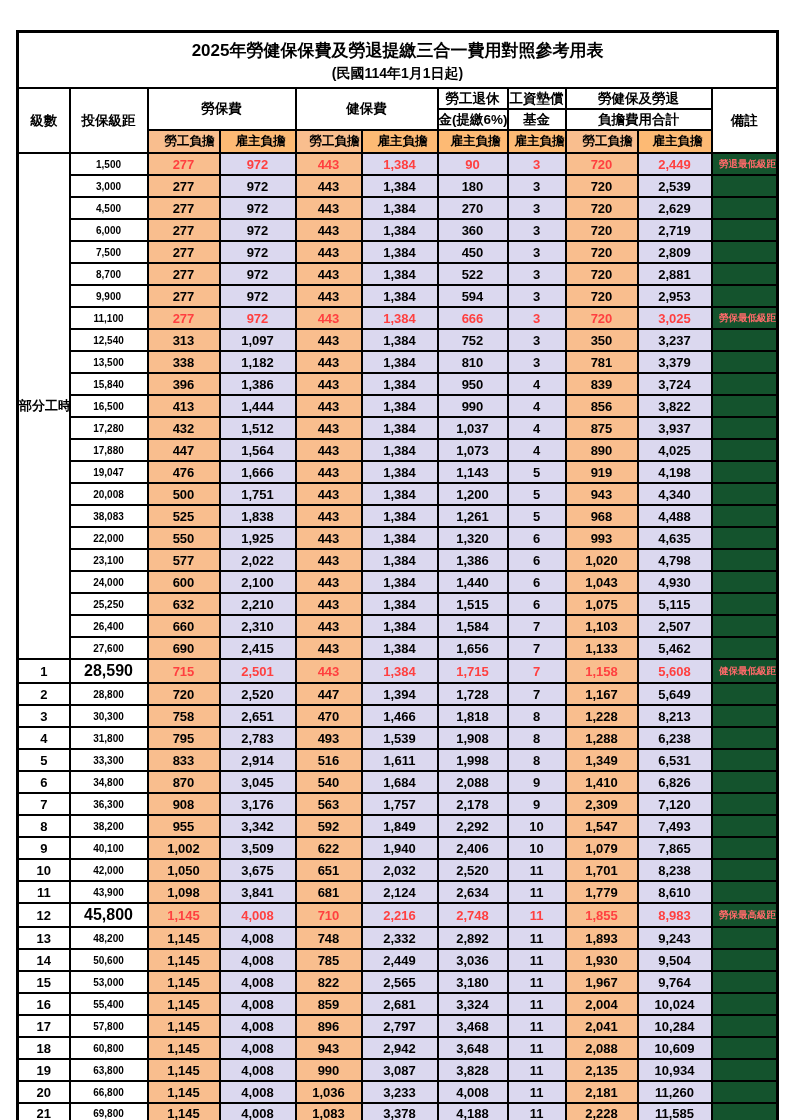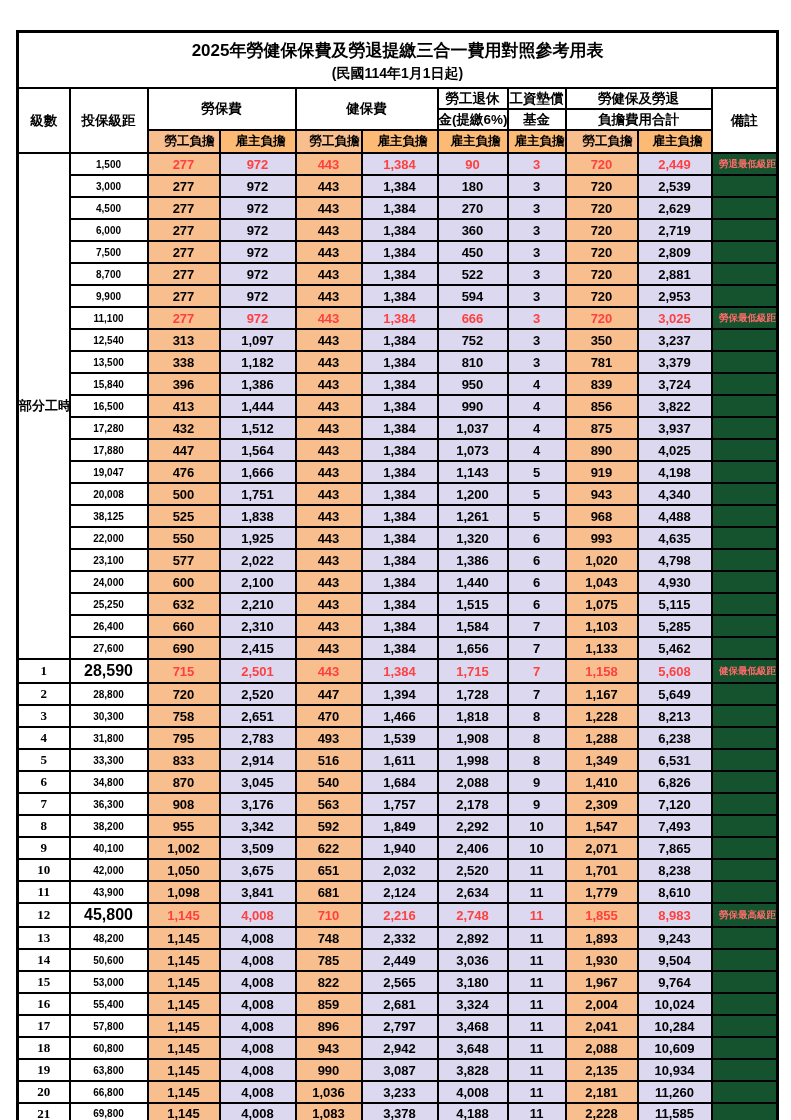--- a/index.html
+++ b/index.html
@@ -11,21 +11,21 @@
   .title-cell{height:54px;text-align:center;}
   .title-line{font-size:17px;line-height:1.55;}
   .subtitle-line{font-size:14px;line-height:1.2;}
   thead th{font-size:13.5px;font-weight:700;background:#fff;}
   tr.hdr-a th{height:19px;}
   tr.hdr-b th{height:19px;}
   tr.hdr-c th{height:21px;font-size:12.5px;}
   tbody tr{height:22px;}
   tbody tr.big-row{height:24px;}
   tbody td{font-size:13px;font-weight:700;}
-  td.c-level{background:#fff;font-family:Liberation Serif, serif;}
+  td.c-level{background:#fff;}
   td.c-bracket{background:#fff;font-size:10px;}
   tr.big-row td.c-bracket{font-size:16px;text-align:center;}
   td.c-emp{background:#F9BE8E;}
   td.c-er{background:#DBD8EF;}
   th.c-emp{background:#F9BE8E;padding-left:12px;}
   th.c-er{background:#fdba74;padding-left:6px;}
   td.c-remark{background:#14532d;font-size:9.5px;color:#FF6A6A;letter-spacing:0;text-align:right;}
   tr.red-row td.val{color:#FF4040;}
 </style>
 </head>
@@ -267,21 +267,21 @@
           <td class="c-er val">1,751</td>
           <td class="c-emp val">443</td>
           <td class="c-er val">1,384</td>
           <td class="c-er val">1,200</td>
           <td class="c-er val">5</td>
           <td class="c-emp val">943</td>
           <td class="c-er val">4,340</td>
           <td class="c-remark"></td>
         </tr>
         <tr>
-          <td class="c-bracket">38,125</td>
+          <td class="c-bracket">38,083</td>
           <td class="c-emp val">525</td>
           <td class="c-er val">1,838</td>
           <td class="c-emp val">443</td>
           <td class="c-er val">1,384</td>
           <td class="c-er val">1,261</td>
           <td class="c-er val">5</td>
           <td class="c-emp val">968</td>
           <td class="c-er val">4,488</td>
           <td class="c-remark"></td>
         </tr>
@@ -335,21 +335,21 @@
         </tr>
         <tr>
           <td class="c-bracket">26,400</td>
           <td class="c-emp val">660</td>
           <td class="c-er val">2,310</td>
           <td class="c-emp val">443</td>
           <td class="c-er val">1,384</td>
           <td class="c-er val">1,584</td>
           <td class="c-er val">7</td>
           <td class="c-emp val">1,103</td>
-          <td class="c-er val">5,285</td>
+          <td class="c-er val">2,507</td>
           <td class="c-remark"></td>
         </tr>
         <tr>
           <td class="c-bracket">27,600</td>
           <td class="c-emp val">690</td>
           <td class="c-er val">2,415</td>
           <td class="c-emp val">443</td>
           <td class="c-er val">1,384</td>
           <td class="c-er val">1,656</td>
           <td class="c-er val">7</td>
@@ -463,21 +463,21 @@
         </tr>
         <tr>
           <td class="c-level">9</td>
           <td class="c-bracket">40,100</td>
           <td class="c-emp val">1,002</td>
           <td class="c-er val">3,509</td>
           <td class="c-emp val">622</td>
           <td class="c-er val">1,940</td>
           <td class="c-er val">2,406</td>
           <td class="c-er val">10</td>
-          <td class="c-emp val">2,071</td>
+          <td class="c-emp val">1,079</td>
           <td class="c-er val">7,865</td>
           <td class="c-remark"></td>
         </tr>
         <tr>
           <td class="c-level">10</td>
           <td class="c-bracket">42,000</td>
           <td class="c-emp val">1,050</td>
           <td class="c-er val">3,675</td>
           <td class="c-emp val">651</td>
           <td class="c-er val">2,032</td>

